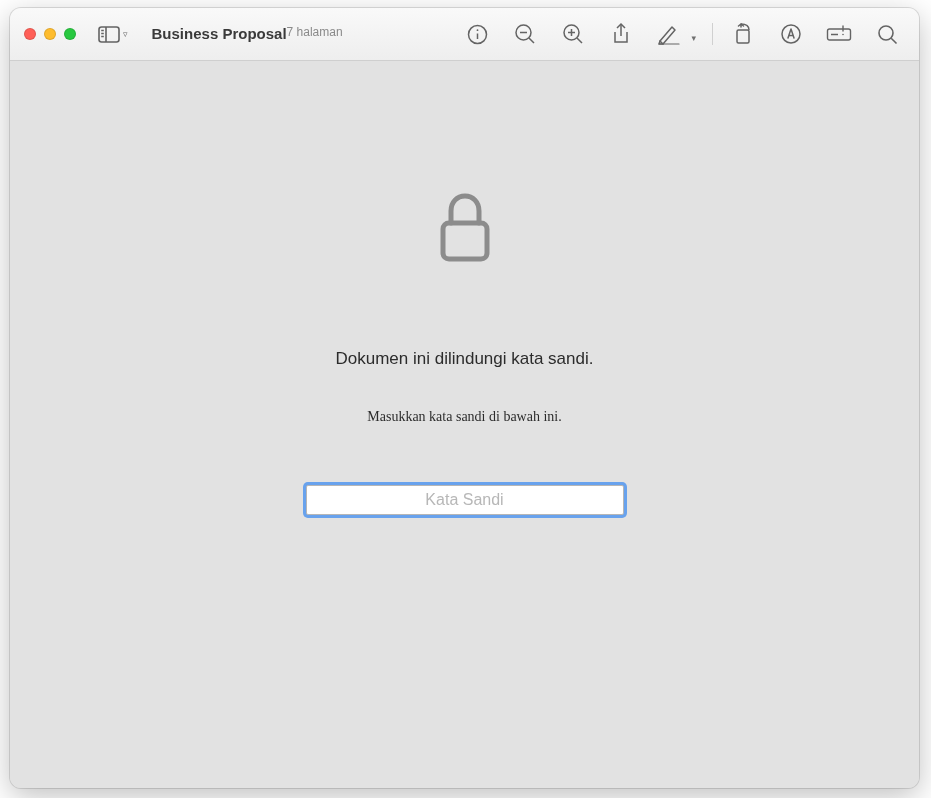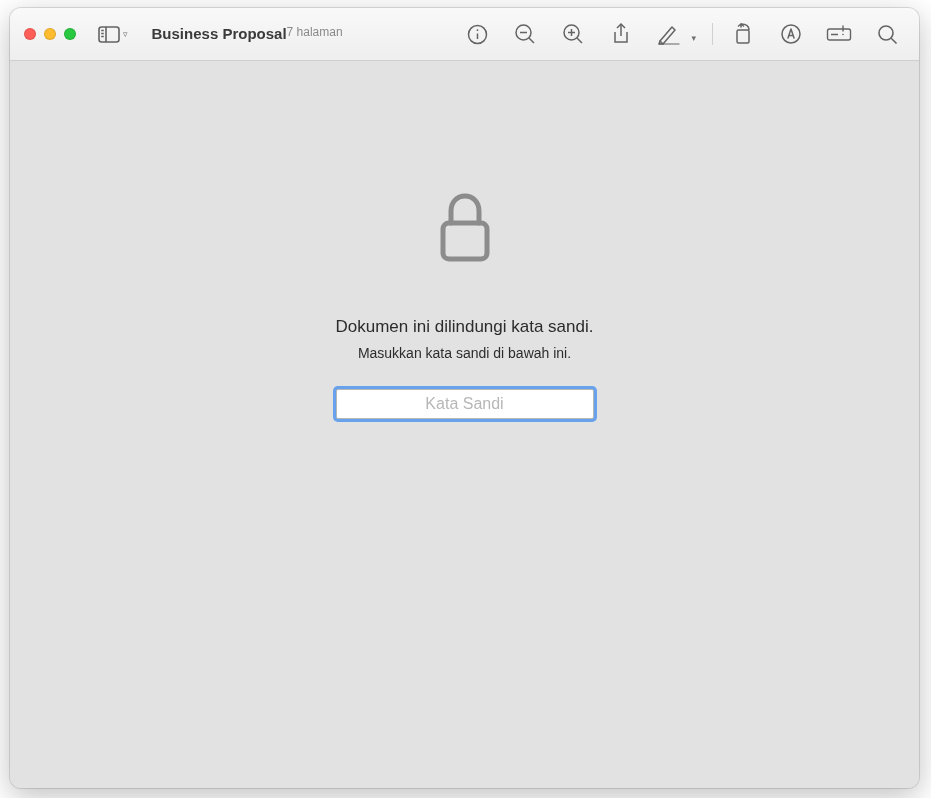--- a/index.html
+++ b/index.html
@@ -90,37 +90,39 @@
       position: relative;
     }
     .lock-wrap {
       position: absolute;
       top: 130px;
       left: 0;
       right: 0;
       display: flex;
       flex-direction: column;
       align-items: center;
+      gap: 32px;
     }
     .lock-icon { color: #8c8c8c; }
     .msg1 {
       margin-top: 48px;
       font-size: 17px;
       color: #2c2c2c;
       text-align: center;
     }
     .msg2 {
       margin-top: 8px;
       font-size: 14px;
       color: #2c2c2c;
       text-align: center;
+      font-family: Liberation Serif, serif;
     }
     .pw-field {
       margin-top: 28px;
-      width: 258px;
+      width: 318px;
       height: 30px;
       border: 1px solid #b6b6b6;
       border-radius: 2px;
       background: #ffffff;
       box-shadow: 0 0 0 3px rgba(97,158,237,0.95);
       outline: none;
       text-align: center;
       font-size: 16px;
       color: #333;
     }

